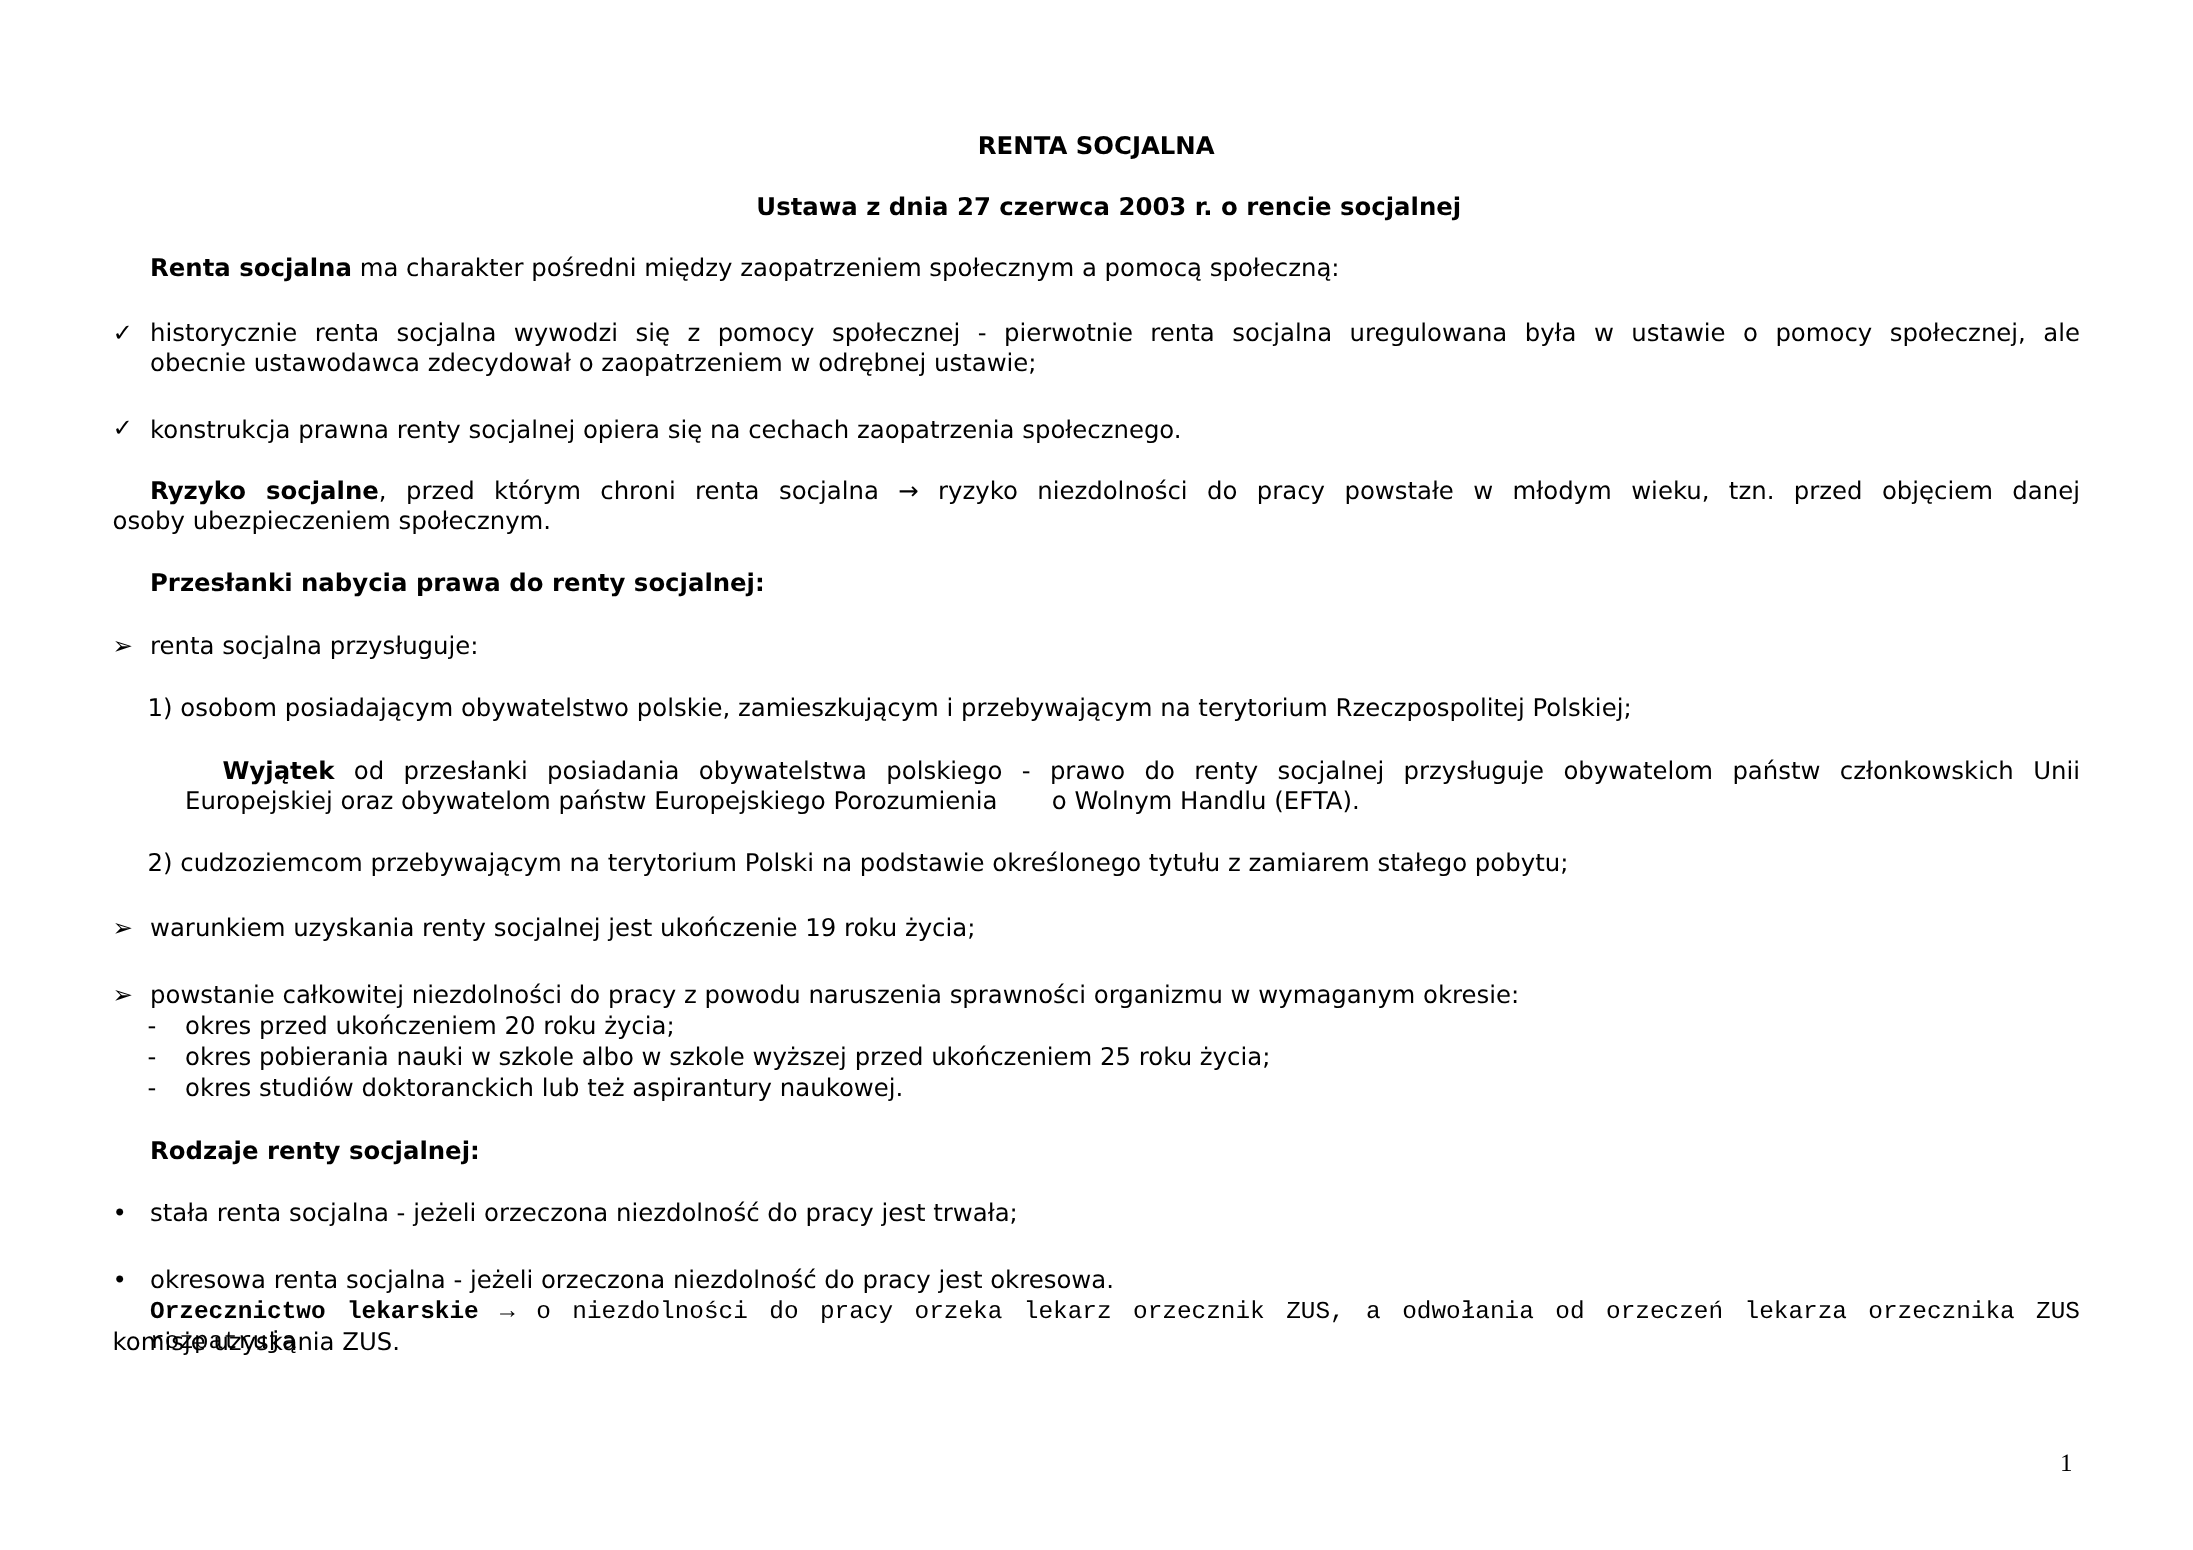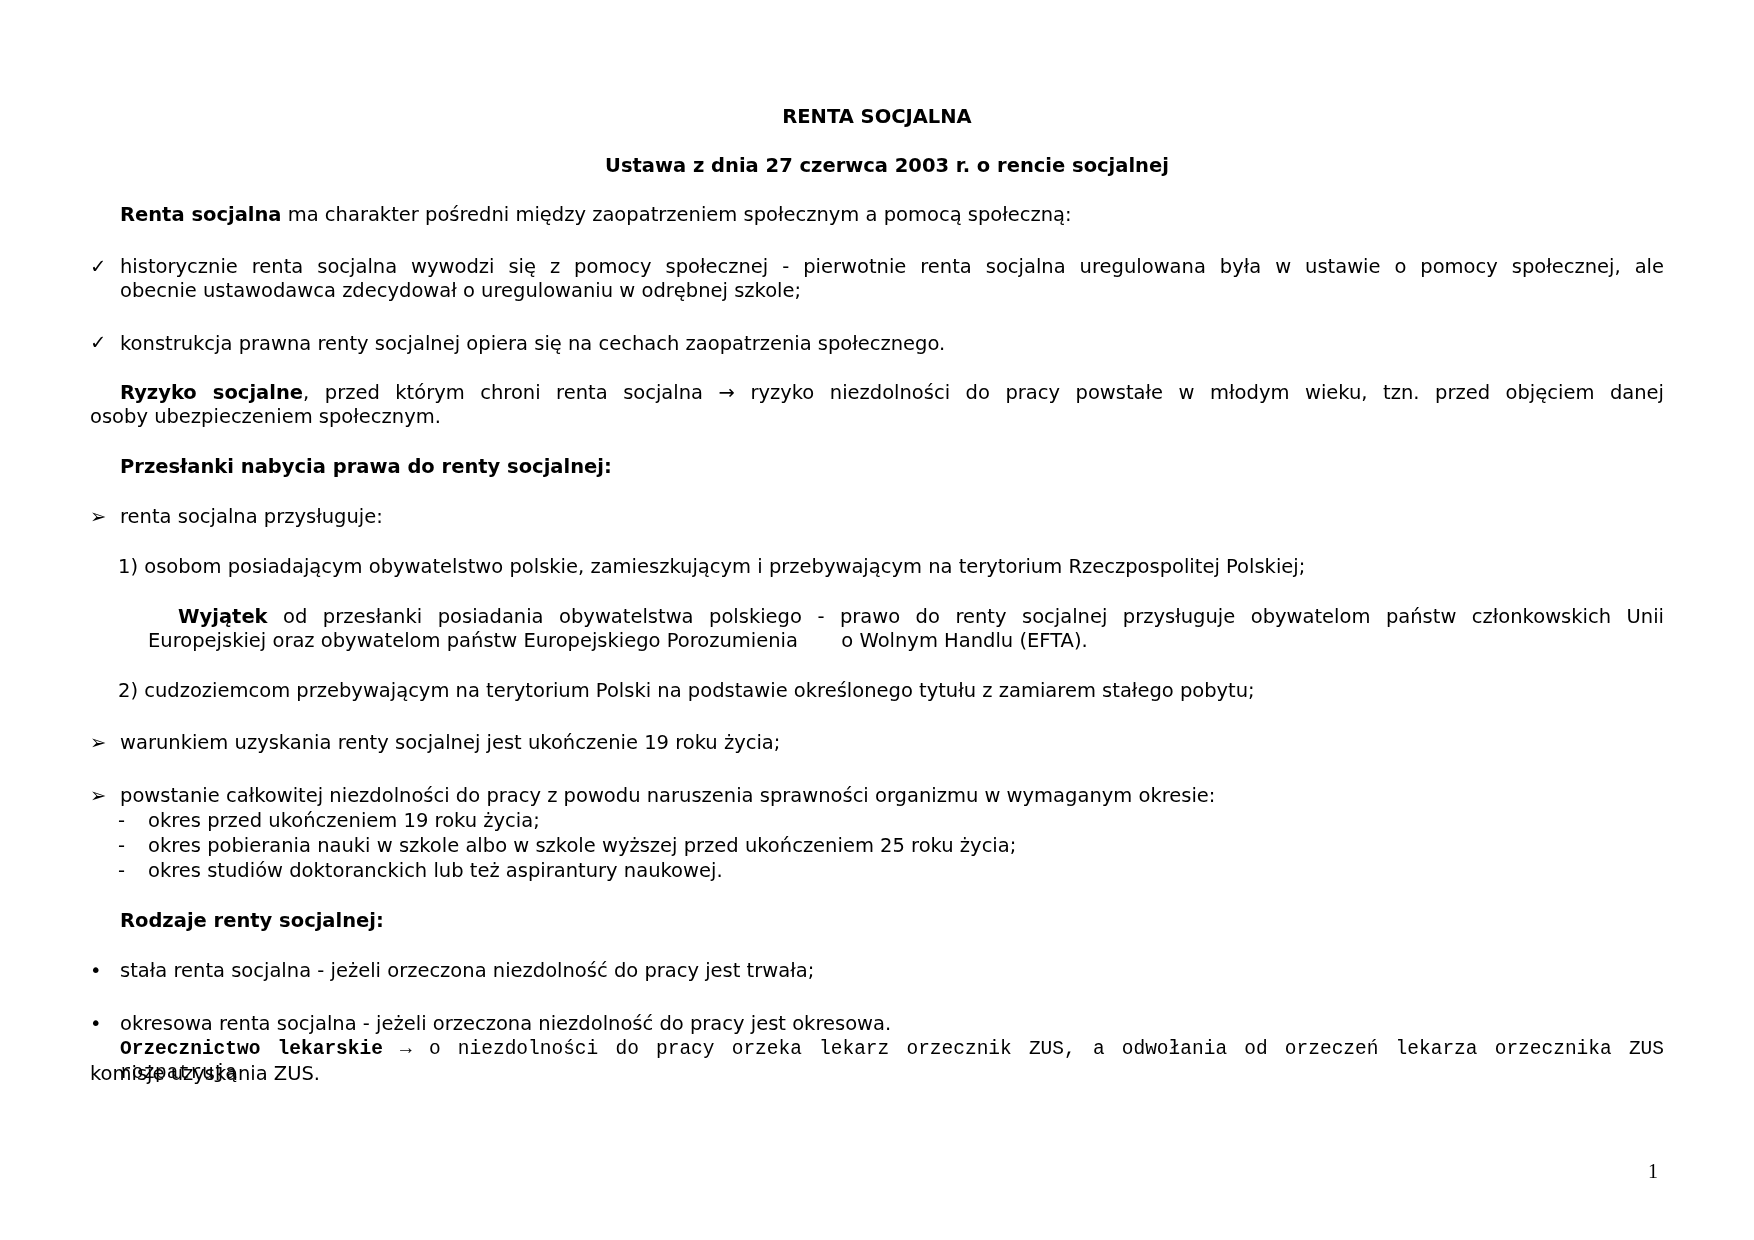--- a/index.html
+++ b/index.html
@@ -20,21 +20,21 @@
 
 <div class="page">
 
   <div class="ln center" style="top:89px;"><b>RENTA  SOCJALNA</b></div>
   <div class="ln center" style="top:138px; left:10px;"><b>Ustawa z dnia 27 czerwca 2003 r. o rencie socjalnej</b></div>
 
   <div class="ln" style="left:120px; top:187px;"><b>Renta socjalna</b><span> ma charakter pośredni między zaopatrzeniem społecznym  a pomocą społeczną:</span></div>
 
   <span class="marker" style="left:90px; top:239px;">✓</span>
   <div class="ln just" style="left:120px; top:239px; width:1544px;">historycznie renta socjalna wywodzi się z pomocy społecznej - pierwotnie renta socjalna uregulowana była w ustawie o pomocy społecznej, ale</div>
-  <div class="ln" style="left:120px; top:263px;">obecnie ustawodawca zdecydował o uregulowaniu w odrębnej szkole;</div>
+  <div class="ln" style="left:120px; top:263px;">obecnie ustawodawca zdecydował o zaopatrzeniem w odrębnej ustawie;</div>
 
   <span class="marker" style="left:90px; top:315px;">✓</span>
   <div class="ln" style="left:120px; top:316px;">konstrukcja prawna renty socjalnej opiera się na cechach zaopatrzenia   społecznego.</div>
 
   <div class="ln just" style="left:120px; top:365px; width:1544px;"><b>Ryzyko socjalne</b><span>, przed którym chroni renta socjalna  →  ryzyko niezdolności do pracy powstałe w młodym wieku, tzn. przed objęciem danej</span></div>
   <div class="ln" style="left:90px; top:389px;">osoby ubezpieczeniem społecznym.</div>
 
   <div class="ln" style="left:120px; top:439px;"><b>Przesłanki nabycia prawa do renty socjalnej:</b></div>
 
   <span class="marker" style="left:90px; top:489px;">➢</span>
@@ -46,21 +46,21 @@
   <div class="ln" style="left:148px; top:613px; white-space:pre;">Europejskiej oraz obywatelom państw Europejskiego Porozumienia       o Wolnym Handlu (EFTA).</div>
 
   <div class="ln" style="left:118px; top:663px;"><span>2)</span>&nbsp;<span>cudzoziemcom przebywającym na terytorium Polski na podstawie określonego tytułu z zamiarem stałego pobytu;</span></div>
 
   <span class="marker" style="left:90px; top:715px;">➢</span>
   <div class="ln" style="left:120px; top:715px;">warunkiem uzyskania renty socjalnej jest ukończenie 19 roku życia;</div>
 
   <span class="marker" style="left:90px; top:768px;">➢</span>
   <div class="ln" style="left:120px; top:768px;">powstanie całkowitej niezdolności do pracy z powodu naruszenia sprawności organizmu w wymaganym okresie:</div>
   <span class="marker" style="left:118px; top:793px;">-</span>
-  <div class="ln" style="left:148px; top:793px;">okres przed ukończeniem 19 roku życia;</div>
+  <div class="ln" style="left:148px; top:793px;">okres przed ukończeniem 20 roku życia;</div>
   <span class="marker" style="left:118px; top:818px;">-</span>
   <div class="ln" style="left:148px; top:818px;text-align:right;">okres pobierania nauki w szkole albo w szkole wyższej przed ukończeniem 25 roku życia;</div>
   <span class="marker" style="left:118px; top:843px;">-</span>
   <div class="ln" style="left:148px; top:843px;">okres studiów doktoranckich lub też aspirantury naukowej.</div>
 
   <div class="ln" style="left:120px; top:893px;"><b>Rodzaje renty socjalnej:</b></div>
 
   <span class="marker" style="left:90px; top:943px;">•</span>
   <div class="ln" style="left:120px; top:943px;">stała renta socjalna - jeżeli orzeczona niezdolność do pracy jest trwała;</div>
 

